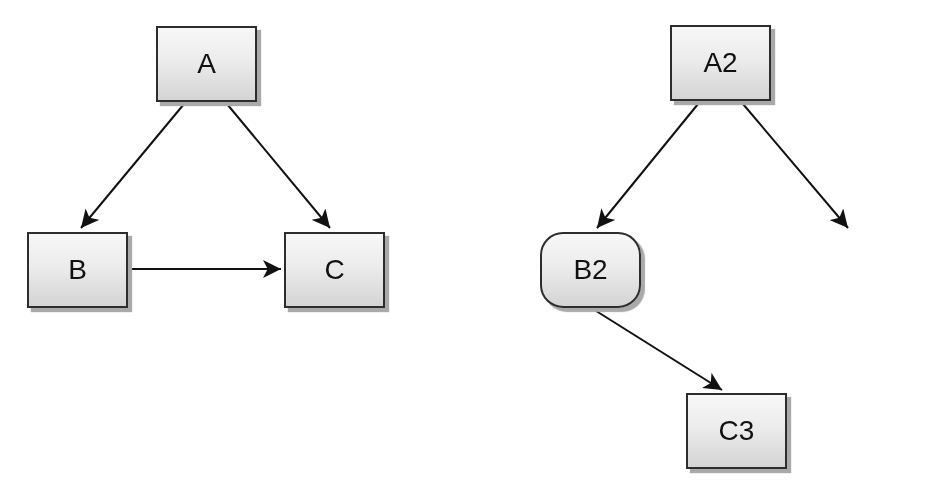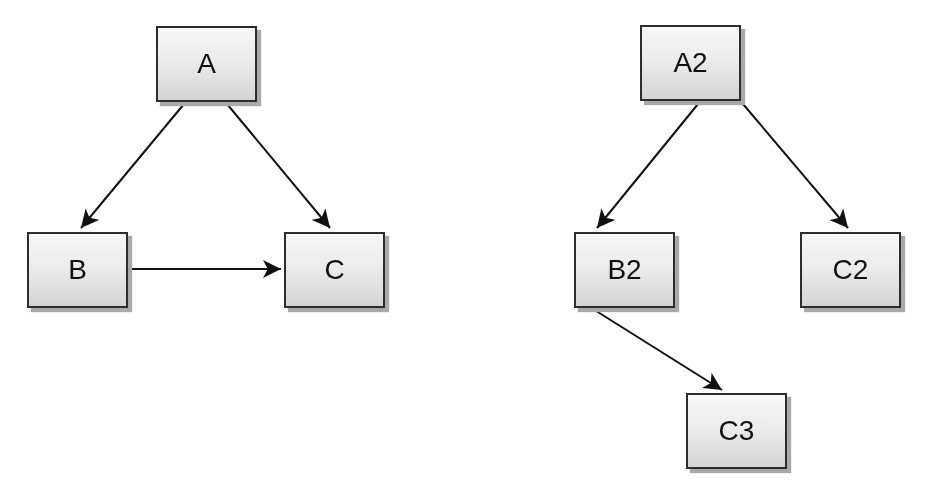--- a/index.html
+++ b/index.html
@@ -71,26 +71,23 @@
   <div class="node" style="left:156px; top:26px;">
     <span class="node-label">A</span>
   </div>
   <div class="node" style="left:27px; top:232px;">
     <span class="node-label">B</span>
   </div>
   <div class="node" style="left:284px; top:232px;">
     <span class="node-label">C</span>
   </div>
 
-  <div class="node" style="left:640px; top:25px;">
+  <div class="node" style="left:670px; top:25px;">
     <span class="node-label">A2</span>
   </div>
-  <div class="node" style="left:574px; top:232px;">
+  <div class="node" style="left:540px; top:232px;border-radius:23px;">
     <span class="node-label">B2</span>
-  </div>
-  <div class="node" style="left:800px; top:232px;">
-    <span class="node-label">C2</span>
   </div>
   <div class="node" style="left:686px; top:393px;">
     <span class="node-label">C3</span>
   </div>
 
 </div>
 
 </body></html>

